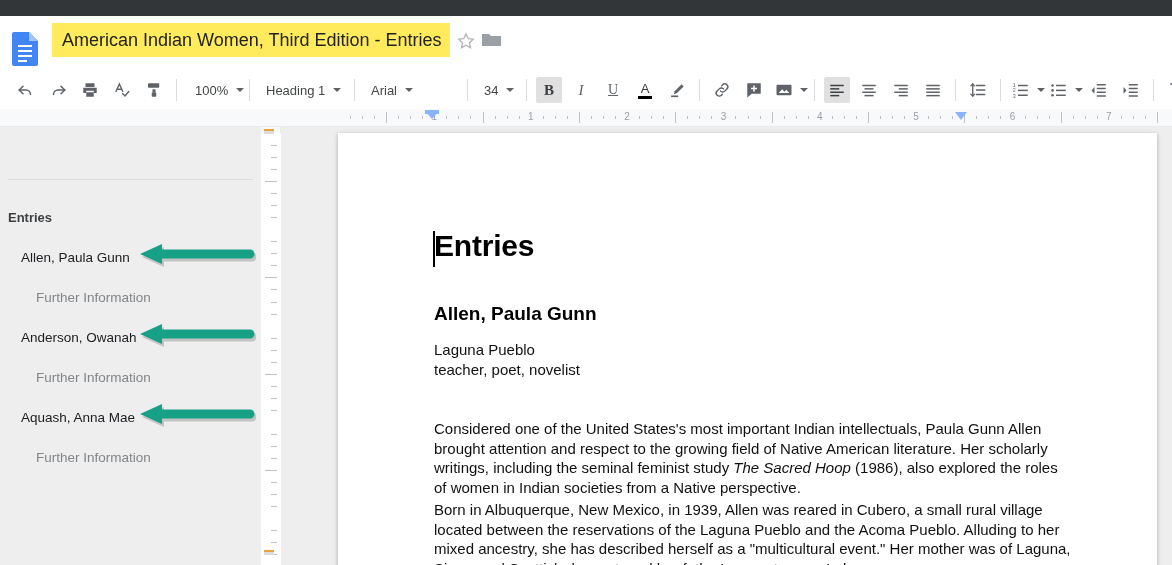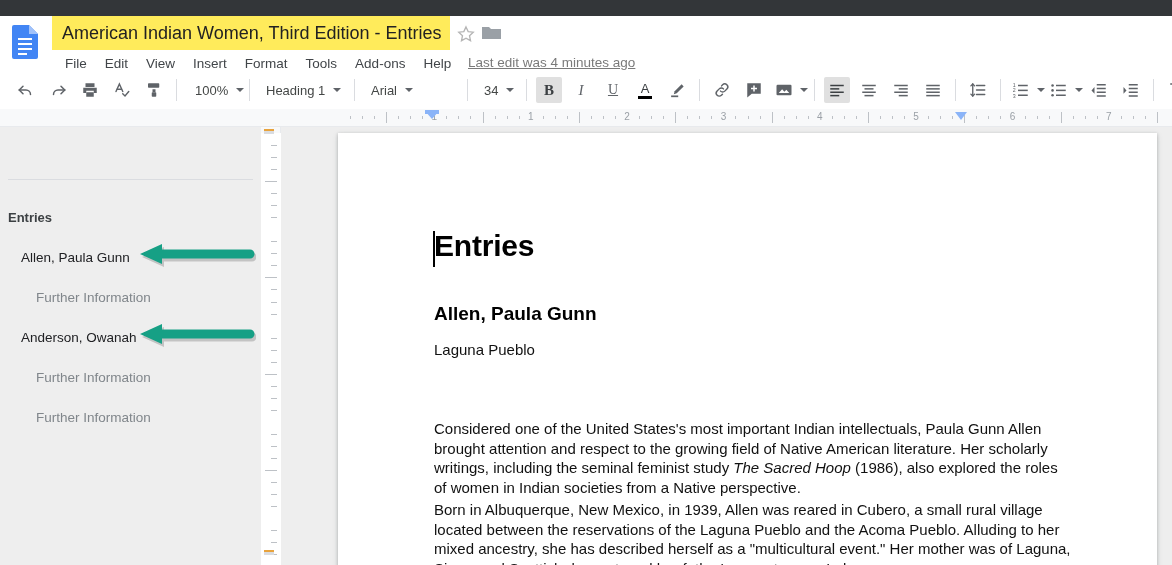--- a/index.html
+++ b/index.html
@@ -14,21 +14,21 @@
 
   
   .topbar {
     position: absolute; left: 0; top: 0;
     width: 1172px; height: 16px;
     background: #333639;
   }
 
   
   .header {
-    position: absolute; left: 0; top: 16px;
+    position: absolute; left: 0; top: 23px;
     width: 943px; height: 55px;
     background: #ffffff;
   }
   .docs-icon {
     position: absolute; left: 12px; top: 9px;
     width: 26px; height: 34px;
   }
   .title-row {
     position: absolute; left: 52px; top: 0px;
     height: 34px;
@@ -322,32 +322,21 @@
       <path d="M12 3.5 l2.6 5.6 6.1 .7 -4.5 4.2 1.2 6.0 -5.4 -3.0 -5.4 3.0 1.2 -6.0 -4.5 -4.2 6.1 -.7 Z"></path>
     </svg>
   </span>
 
   <span class="folder-icon">
     <svg width="19" height="16" viewBox="0 0 19 16">
       <path d="M0 2 h7 l2 2 h10 v10 H0 Z" fill="#9aa0a6"></path>
     </svg>
   </span>
 
-  <div class="menu-row">
-    <span class="menu-item">File</span>
-    <span class="menu-item">Edit</span>
-    <span class="menu-item">View</span>
-    <span class="menu-item">Insert</span>
-    <span class="menu-item">Format</span>
-    <span class="menu-item">Tools</span>
-    <span class="menu-item">Add-ons</span>
-    <span class="menu-item">Help</span>
-  </div>
-
-  <span class="lastedit">Last edit was 4 minutes ago</span>
+
 </div>
 
 <div class="toolbar">
   <div style="width:10px;flex:none;"></div>
 
   <div class="tb-btn">
     <svg width="18" height="18" viewBox="0 0 24 24" fill="none" stroke="#5f6368" stroke-width="2" stroke-linecap="round">
       <path d="M8 7 L3 12 L8 17"></path>
         <path d="M3 12 h9 a6 6 0 0 1 6 6"></path>
     </svg>
@@ -664,20 +653,29 @@
           <span class="arrow" style="left: 140px; top: 7px;"><svg width="116" height="26" viewBox="0 0 116 26">
               <g transform="translate(2,3)" opacity="0.28">
                 <path d="M0 10 L22 0 L22 5.5 L110 5.5 A4.5 4.5 0 0 1 110 14.5 L22 14.5 L22 20 Z" fill="#555"></path>
               </g>
               <path d="M0 10 L22 0 L22 5.5 L110 5.5 A4.5 4.5 0 0 1 110 14.5 L22 14.5 L22 20 Z" fill="#16a085"></path>
             </svg></span>
         </div>
         <div class="ol-row lvl2">
           <span class="ol-text">Further Information</span>
         </div>
+        <div class="ol-row lvl1">
+          <span class="ol-text">Aquash, Anna Mae</span>
+          <span class="arrow" style="left: 140px; top: 7px;"><svg width="116" height="26" viewBox="0 0 116 26">
+              <g transform="translate(2,3)" opacity="0.28">
+                <path d="M0 10 L22 0 L22 5.5 L110 5.5 A4.5 4.5 0 0 1 110 14.5 L22 14.5 L22 20 Z" fill="#555"></path>
+              </g>
+              <path d="M0 10 L22 0 L22 5.5 L110 5.5 A4.5 4.5 0 0 1 110 14.5 L22 14.5 L22 20 Z" fill="#16a085"></path>
+            </svg></span>
+        </div>
         <div class="ol-row lvl2">
           <span class="ol-text">Further Information</span>
         </div>
       </div>
   </div>
 
   <div class="vruler" id="vruler">
       <div class="vr-page" style="top: 6px; height: 432px;"></div>
       <div class="vr-tick minor" style="top: 18.0375px;"></div>
       <div class="vr-tick minor" style="top: 30.075px;"></div>
@@ -717,20 +715,21 @@
   <div class="canvas">
     <div class="page">
 
       <div class="caret-bar"></div>
 
       <h1 class="doc-h1">Entries</h1>
       <h2 class="doc-h2">Allen, Paula Gunn</h2>
 
       <div class="meta">
         <div>Laguna Pueblo</div>
+        <div>teacher, poet, novelist</div>
       </div>
 
       <p class="para p1"><span>Considered one of the United States's most important Indian intellectuals, Paula Gunn Allen brought attention and respect to the growing field of Native American literature. Her scholarly writings, including the seminal feminist study </span><span class="ital">The Sacred Hoop</span><span> (1986), also explored the roles of women in Indian societies from a Native perspective.</span></p>
 
       <p class="para p2">Born in Albuquerque, New Mexico, in 1939, Allen was reared in Cubero, a small rural village located between the reservations of the Laguna Pueblo and the Acoma Pueblo. Alluding to her mixed ancestry, she has described herself as a "multicultural event." Her mother was of Laguna, Sioux, and Scottish descent, and her father's parents were Lebanese.</p>
 
     </div>
   </div>
 
   <div class="scroll-col"></div>

